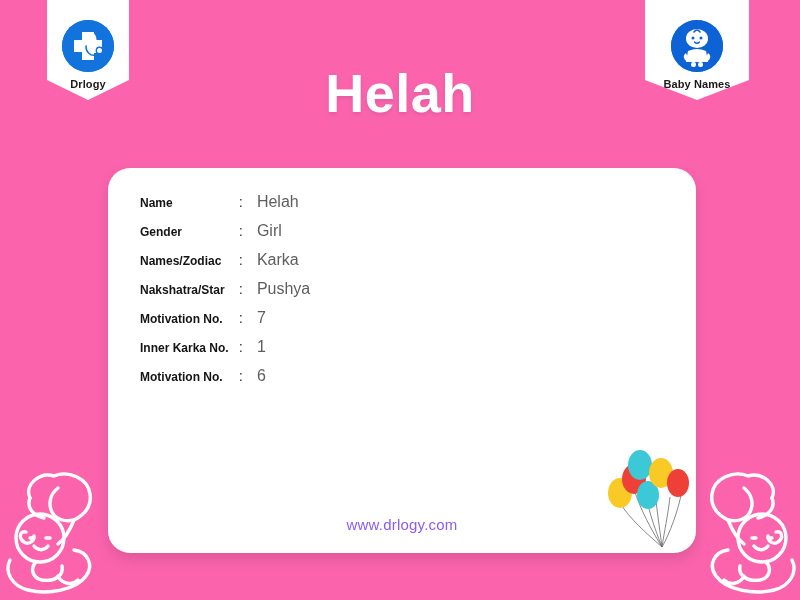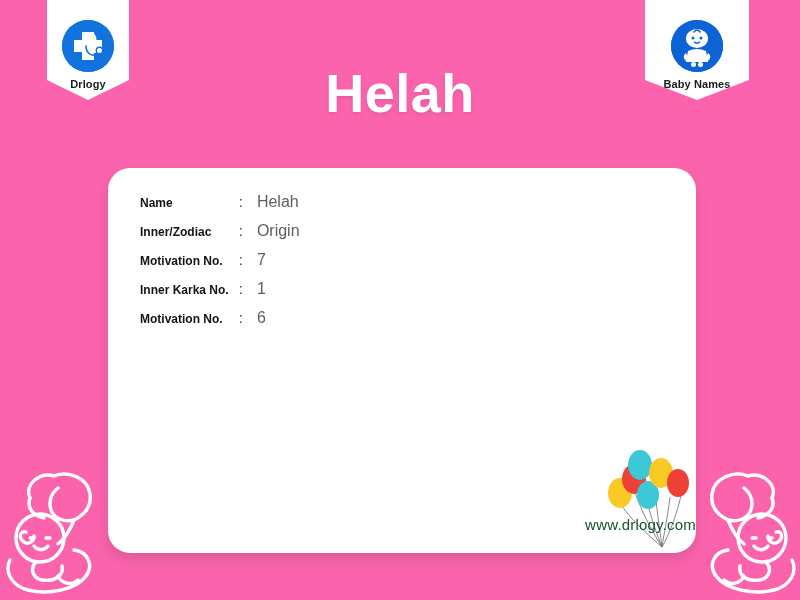--- a/index.html
+++ b/index.html
@@ -102,23 +102,23 @@
     font-size:16px;
     color:#5e5e5e;
     padding-bottom:11px !important;
     white-space:nowrap;
   }
 
   #site-url {
     position:absolute;
     left:0; right:0;
     bottom:20px;
-    text-align:right;
+    text-align:center;
     font-size:15px;
-    color:#14532d;
+    color:#8b5cf6;
     letter-spacing:.2px;
   }
 
   .card-balloons {
     position:absolute;
     right:4px;
     bottom:-4px;
     pointer-events:none;
   }
 </style>
@@ -199,23 +199,33 @@
   <div id="info-card">
 
     <table id="details-table">
       <tbody>
         <tr>
           <td class="cell-label">Name</td>
           <td class="cell-sep">:</td>
           <td class="cell-value">Helah</td>
         </tr>
         <tr>
-          <td class="cell-label">Inner/Zodiac</td>
-          <td class="cell-sep">:</td>
-          <td class="cell-value">Origin</td>
+          <td class="cell-label">Gender</td>
+          <td class="cell-sep">:</td>
+          <td class="cell-value">Girl</td>
+        </tr>
+        <tr>
+          <td class="cell-label">Names/Zodiac</td>
+          <td class="cell-sep">:</td>
+          <td class="cell-value">Karka</td>
+        </tr>
+        <tr>
+          <td class="cell-label">Nakshatra/Star</td>
+          <td class="cell-sep">:</td>
+          <td class="cell-value">Pushya</td>
         </tr>
         <tr>
           <td class="cell-label">Motivation No.</td>
           <td class="cell-sep">:</td>
           <td class="cell-value">7</td>
         </tr>
         <tr>
           <td class="cell-label">Inner Karka No.</td>
           <td class="cell-sep">:</td>
           <td class="cell-value">1</td>

